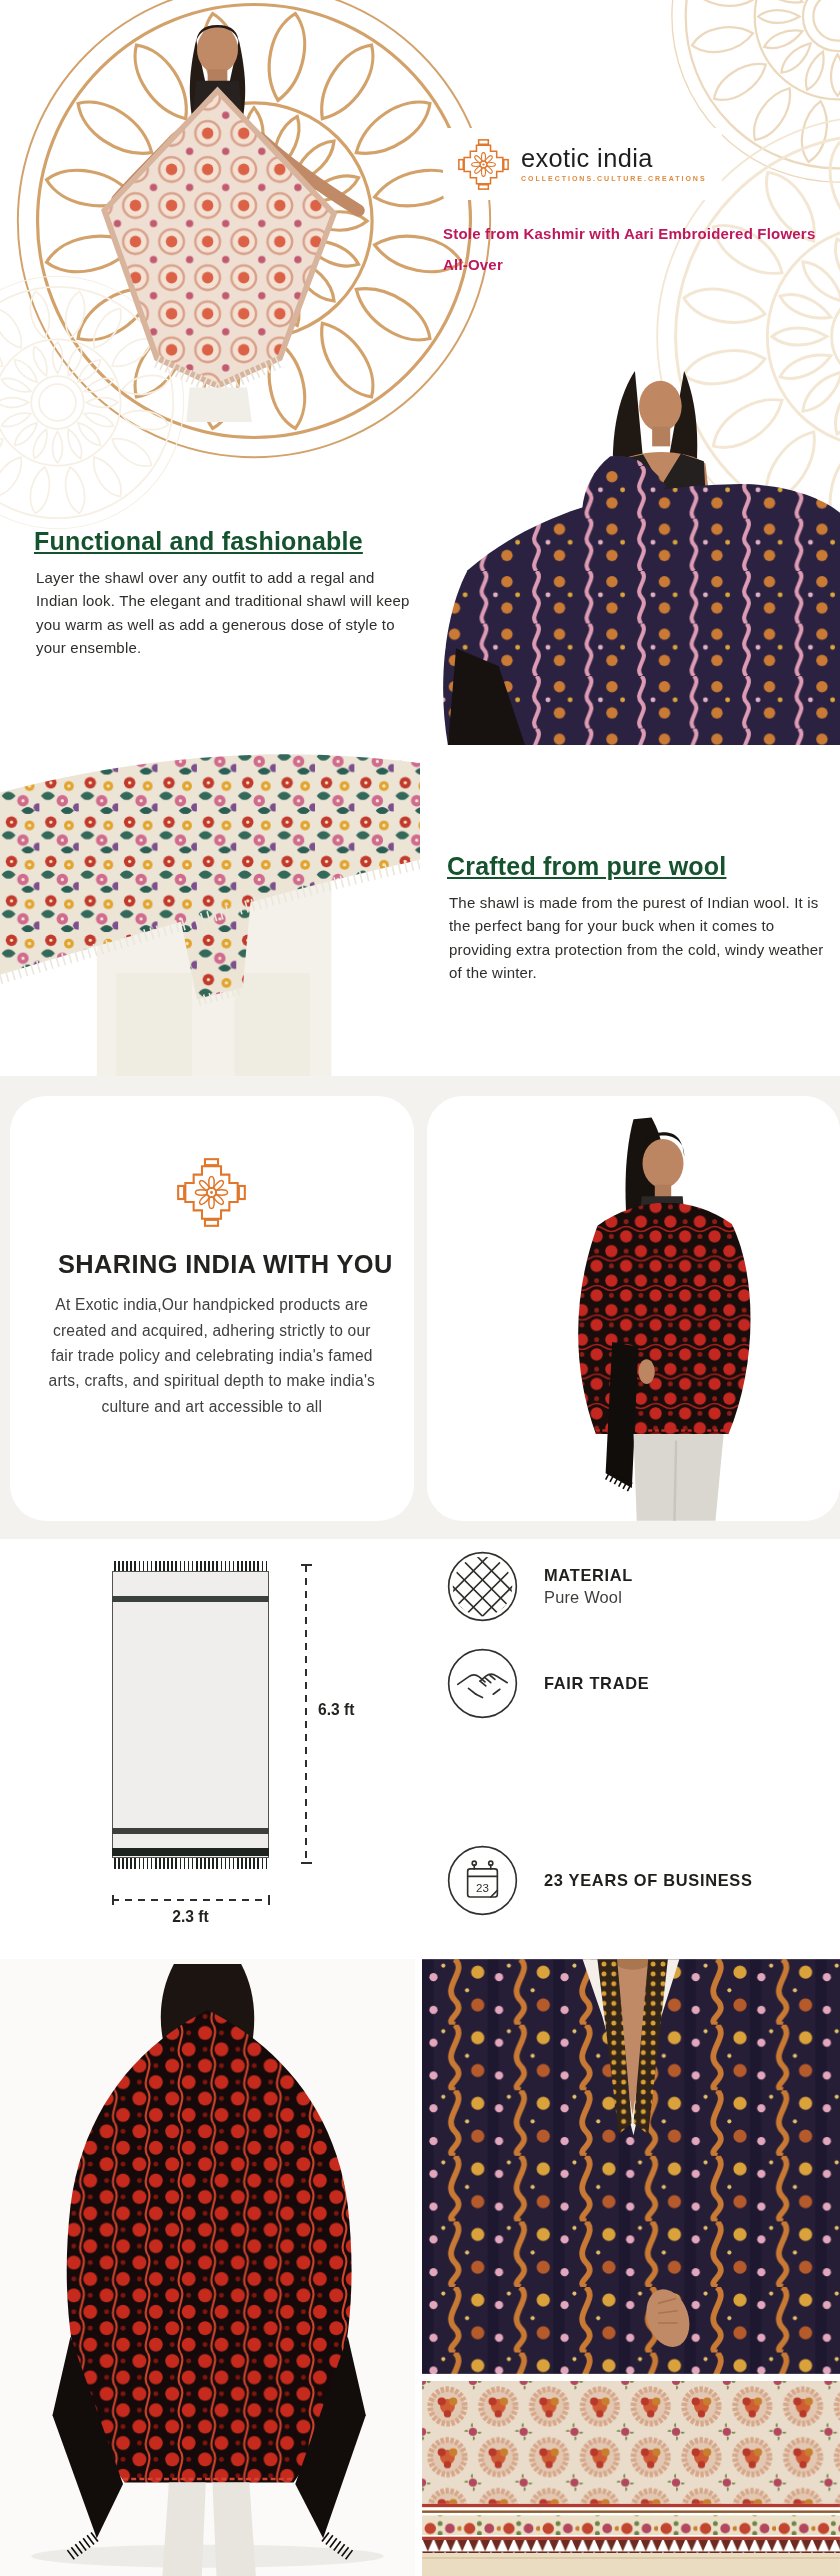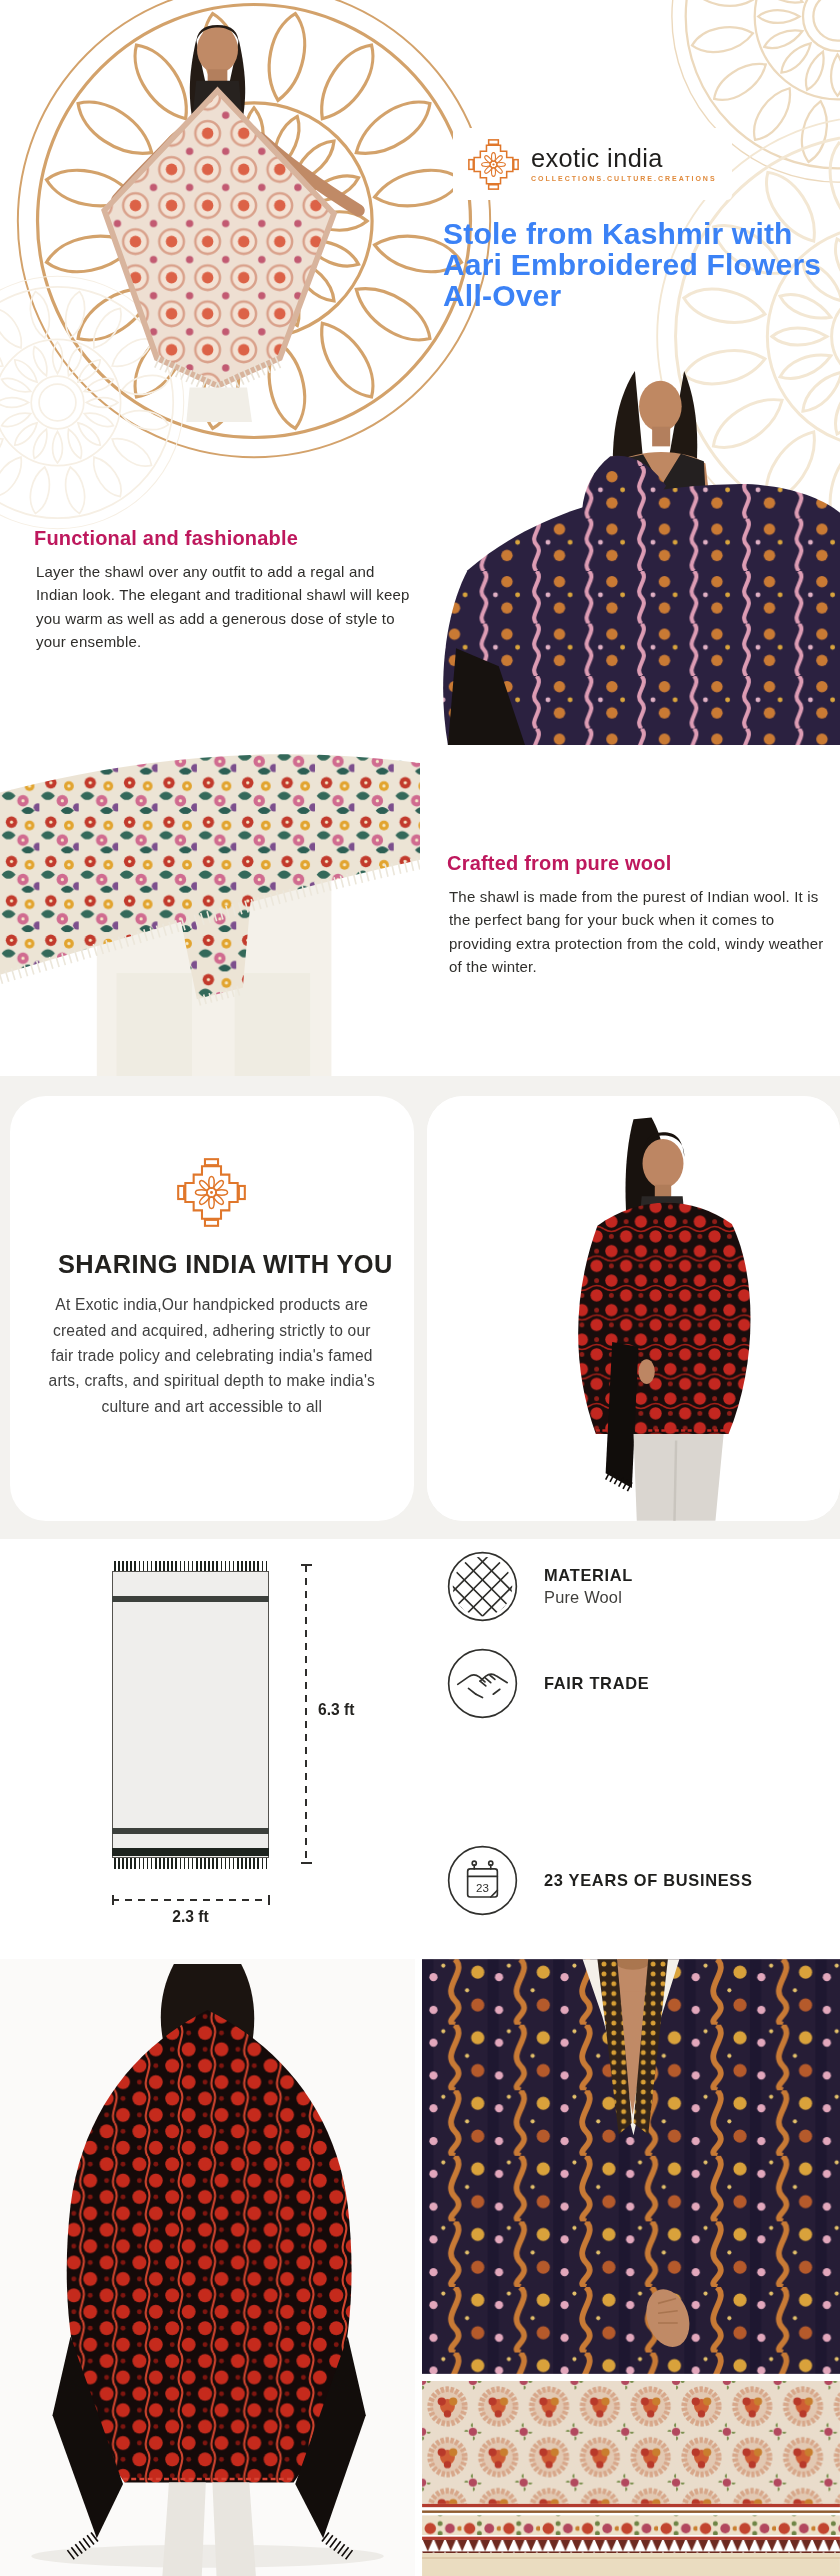--- a/index.html
+++ b/index.html
@@ -3,28 +3,28 @@
 <meta charset="utf-8">
 <style>
   html,body{margin:0;padding:0;background:#ffffff;}
   .page{position:relative;width:840px;height:2576px;overflow:hidden;background:#ffffff;
         font-family:"Liberation Sans","DejaVu Sans",sans-serif;color:#33322f;}
   svg{display:block;}
   svg.mandala{position:absolute;stroke:currentColor;fill:none;stroke-width:1.3;}
   svg.photo{position:absolute;}
   svg.yantra{stroke:#e0772b;color:#e0772b;fill:none;}
   
-  .logo-card{position:absolute;left:453px;top:128px;width:279px;height:72px;background:#ffffff;
+  .logo-card{position:absolute;left:443px;top:128px;width:279px;height:72px;background:#ffffff;
              border-radius:4.9px;display:flex;align-items:center;justify-content:center;gap:11.5px;}
   .brand-name{font-size:25.4px;font-weight:500;color:#1f1e1c;letter-spacing:0.4px;line-height:1;}
   .brand-tagline{font-size:7px;font-weight:700;color:#e08a3c;letter-spacing:2px;margin-top:4.1px;}
-  .hero-title{position:absolute;left:443px;top:218px;width:386px;font-size:30px;line-height:31px;
-              font-weight:700;color:#3b82f6;letter-spacing:0.2px;}
+  .hero-title{position:absolute;left:443px;top:218px;width:386px;font-size:15px;line-height:31px;
+              font-weight:700;color:#be185d;letter-spacing:0.2px;}
   
-  .tblock h2{margin:0 0 9.8px 0;font-size:20px;font-weight:700;color:#be185d;letter-spacing:0.2px;}
+  .tblock h2{margin:0 0 9.8px 0;font-size:25px;font-weight:700;color:#14532d;letter-spacing:0.2px;text-decoration:underline;}
   .tblock p{margin:2px;font-size:15px;line-height:23.4px;color:#2f2e2b;letter-spacing:0.2px;}
   .block-functional{position:absolute;left:34px;top:527px;width:387px;}
   .block-wool{position:absolute;left:447px;top:852px;width:387px;}
   
   .gray-band{position:absolute;left:0;top:1076px;width:840px;height:463px;background:#f3f2ef;}
   .share-card{position:absolute;left:9.8px;top:1096px;width:404px;height:425px;background:#ffffff;
               border-radius:36px;text-align:center;}
   .share-card h2{margin:19.7px 0 0 0;font-size:25.4px;line-height:34px;font-weight:700;color:#23221f;letter-spacing:0.4px;padding-left:27px;}
   .share-card p{margin:11.5px 0 0 0;padding:0 36px;font-size:15.6px;line-height:25.4px;color:#404040;letter-spacing:0.2px;}
   .photo-card{position:absolute;left:427px;top:1096px;width:413px;height:425px;background:#ffffff;

